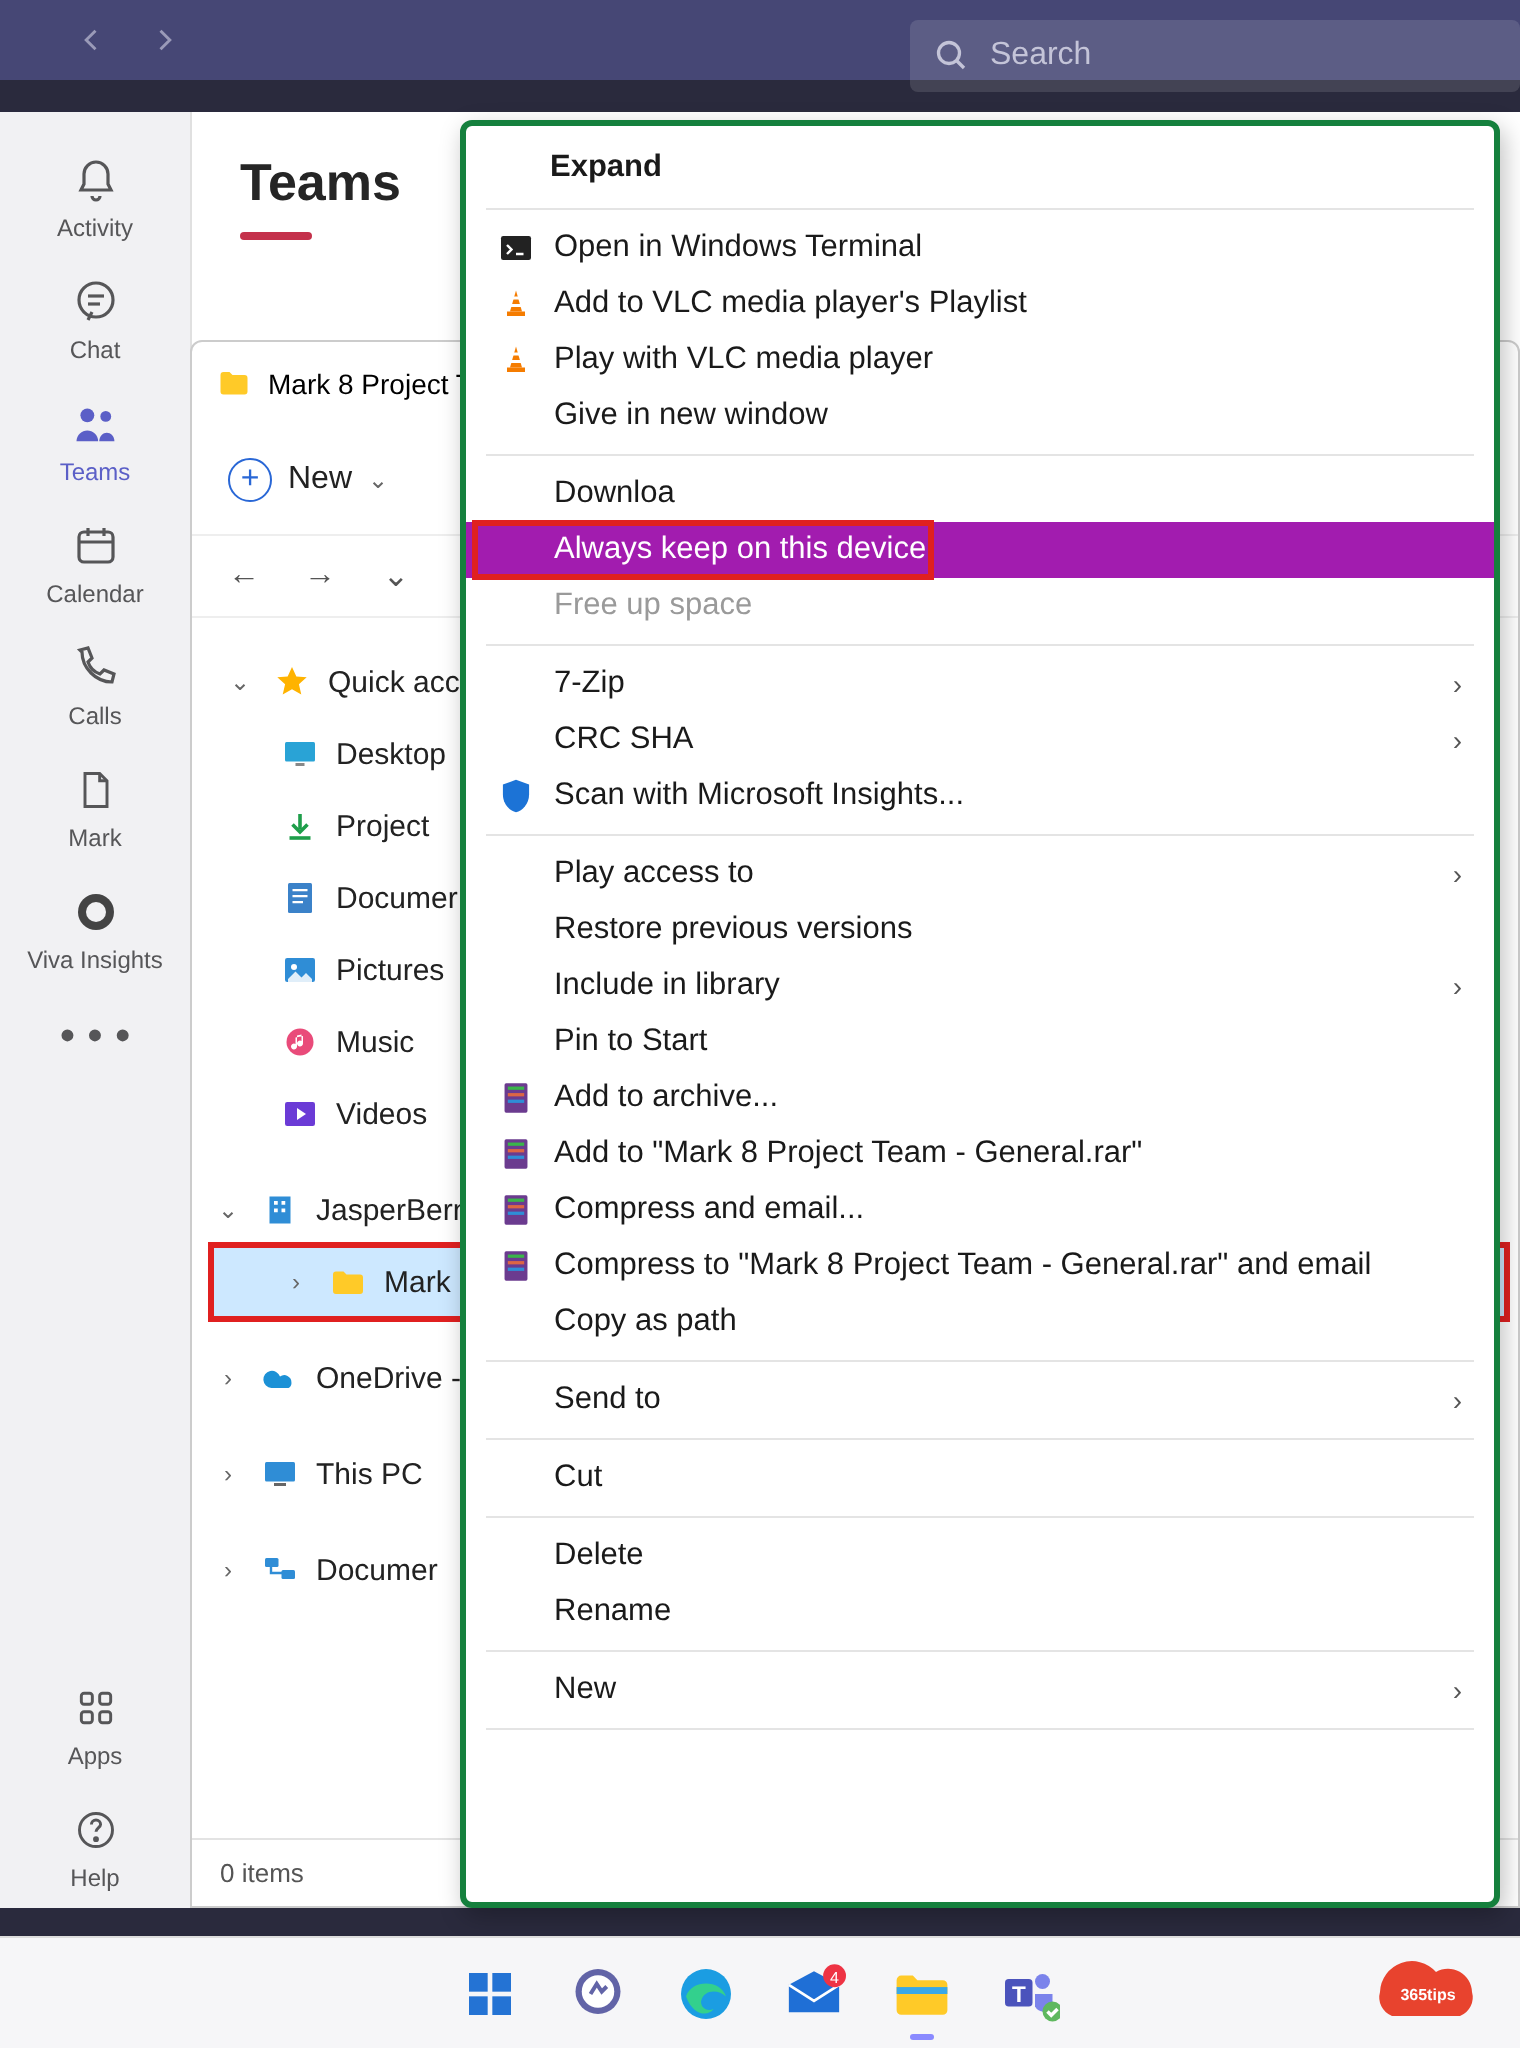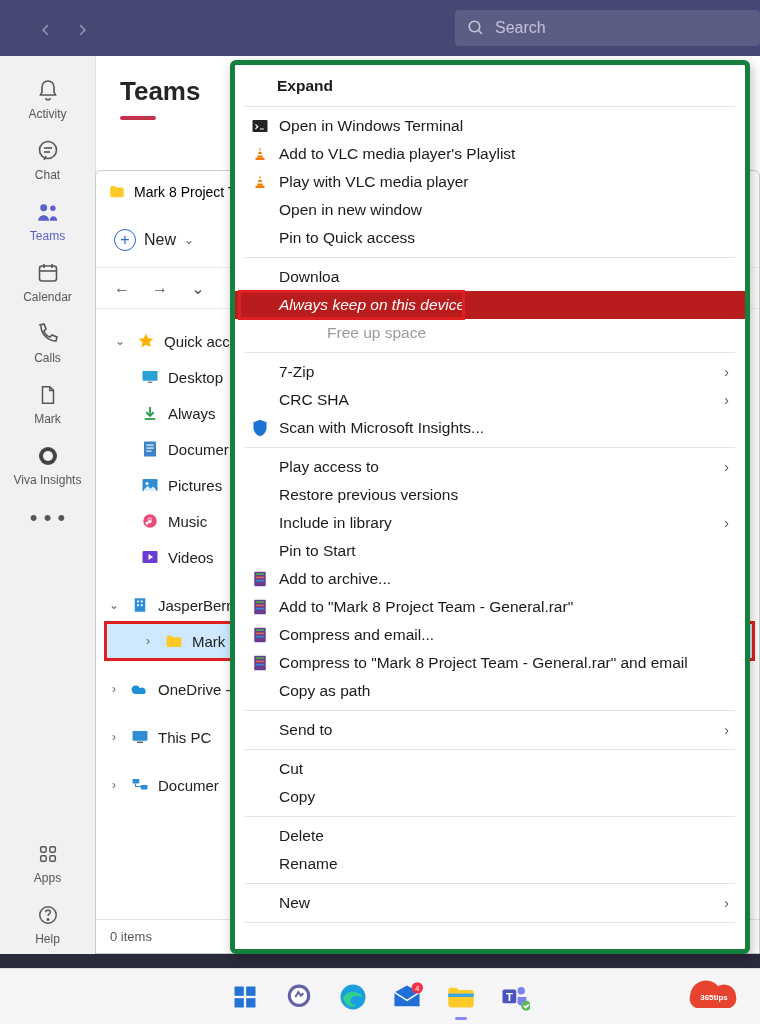--- a/index.html
+++ b/index.html
@@ -1,19 +1,19 @@
 <!DOCTYPE html>
 <html><head>
 <meta charset="utf-8">
 <style>
   * { box-sizing: border-box; margin: 0; padding: 0; font-family: "Segoe UI", Arial, sans-serif; }
   html, body { width: 760px; height: 1024px; overflow: hidden; background: #2a2a3d; }
 
   
-  .titlebar { position: absolute; top: 0; left: 0; right: 0; height: 60px; background: #464775; display: flex; align-items: center; }
+  .titlebar { position: absolute; top: 0; left: 0; right: 0; height: 40px; background: #464775; display: flex; align-items: center; }
   .titlebar .nav-arrows { display: flex; gap: 8px; margin-left: 32px; }
   .titlebar .arrow { width: 28px; height: 28px; display: flex; align-items: center; justify-content: center; color: #9a9ab8; cursor: pointer; }
   .searchbox { position: absolute; left: 455px; right: 0; top: 10px; height: 36px; background: rgba(255,255,255,0.12); border-radius: 4px; display: flex; align-items: center; padding: 0 12px; color: #c4c4d8; }
   .searchbox svg { margin-right: 10px; flex-shrink: 0; }
   .searchbox span { font-size: 16px; }
 
   
   .rail { position: absolute; top: 56px; left: 0; width: 95px; bottom: 70px; background: #f1f1f3; display: flex; flex-direction: column; align-items: center; padding-top: 12px; }
   .rail-item { width: 80px; display: flex; flex-direction: column; align-items: center; padding: 8px 0 8px; color: #565658; cursor: pointer; font-size: 12px; gap: 3px; justify-content: space-between; }
   .rail-item.active { color: #5b5fc7; }
@@ -43,28 +43,28 @@
   .tree-row .expander { width:16px; color:#666; font-size:12px; text-align:center;}
   .tree-row .ic { width:20px; height:20px; display:flex; align-items:center; justify-content:center; }
   .tree-row.indent1 { padding-left: 34px; }
   .tree-row.indent0b { padding-left: 0px; }
   .tree-row.selected { background:#cde8ff; }
   .tree-row.highlight-red { outline: 3px solid #e02020; outline-offset:-1px; }
   .tree-sep { height: 12px; }
   .explorer-status { height:34px; border-top:1px solid #e3e3e3; display:flex; align-items:center; padding:0 14px; font-size:13px; color:#555;}
 
   
-  .ctxmenu { position:absolute; left:230px; top:60px; width:520px; bottom:70px; background:#fff; border:5px solid #15803d; box-shadow: 2px 4px 12px rgba(0,0,0,0.25); border-radius:6px; padding: 6px 0; font-size:15.5px; color:#1a1a1a; overflow:hidden;}
+  .ctxmenu { position:absolute; left:230px; top:60px; width:520px; bottom:70px; background:#fff; border:3px solid #15803d; box-shadow: 2px 4px 12px rgba(0,0,0,0.25); border-radius:6px; padding: 6px 0; font-size:15.5px; color:#1a1a1a; overflow:hidden;}
   .ctx-row { display:flex; align-items:center; height:28px; padding: 0 14px 0 14px; cursor:pointer; position:relative;}
   .ctx-row.header { font-weight:700; height:30px; padding-left:42px;}
   .ctx-row .ctx-ic { width:22px; height:22px; margin-right:8px; display:flex; align-items:center; justify-content:center; flex-shrink:0;}
   .ctx-row.noicon { padding-left:44px; }
   .ctx-row .submenu-arrow { position:absolute; right:16px; color:#555; font-size:14px;}
-  .ctx-row.highlighted { background:#b91c1c; color:#fff;font-style:italic; }
-  .ctx-row.disabled { color:#9a9a9a;margin-left:48px; }
+  .ctx-row.highlighted { background:#a21caf; color:#fff; }
+  .ctx-row.disabled { color:#9a9a9a; }
   .ctx-row.redbox::after { content:""; position:absolute; left:3px; right:280px; top:-1px; bottom:-1px; border:3px solid #e02020; pointer-events:none;}
   .ctx-sep { height:1px; background:#e4e4e4; margin:5px 10px; }
 
   
   .taskbar { position:absolute; left:0; right:0; bottom:0; height:56px; background:#f6f6f8; border-top:1px solid #ddd; display:flex; align-items:center; justify-content:center; gap:14px; }
   .task-item { width:40px; height:40px; display:flex; align-items:center; justify-content:center; cursor:pointer; position:relative;}
   .task-item.active::after { content:""; position:absolute; bottom:-3px; left:14px; right:14px; height:3px; background:#8a8aff; border-radius:2px;}
   .badge365 { position:absolute; right:14px; bottom:14px; width:66px; height:44px;}
 
   svg { display:block; }
@@ -233,21 +233,21 @@
           <span>Desktop</span>
         </div>
       <div class="tree-row indent1">
           <span class="ic">
             <svg width="18" height="18" viewBox="0 0 24 24" fill="none" stroke="#1e9e4a" stroke-width="2.4">
               <path d="M12 4v10"></path>
               <path d="M7 11l5 5 5-5"></path>
               <path d="M5 20h14"></path>
             </svg>
           </span>
-          <span>Always</span>
+          <span>Project</span>
         </div>
       <div class="tree-row indent1">
           <span class="ic">
             <svg width="16" height="18" viewBox="0 0 20 24">
               <rect x="2" y="2" width="16" height="20" rx="1" fill="#3b82c9"></rect>
               <rect x="5" y="6" width="10" height="1.5" fill="#fff"></rect>
               <rect x="5" y="10" width="10" height="1.5" fill="#fff"></rect>
               <rect x="5" y="14" width="7" height="1.5" fill="#fff"></rect>
             </svg>
           </span>
@@ -374,24 +374,21 @@
         <svg width="18" height="18" viewBox="0 0 24 24">
           <path d="M12 3l4 14H8l4-14z" fill="#f57c00"></path>
           <rect x="6" y="17" width="12" height="3" fill="#f57c00"></rect>
           <rect x="9.5" y="7" width="5" height="2" fill="#fff"></rect>
           <rect x="8.5" y="12" width="7" height="2" fill="#fff"></rect>
         </svg>
       </span>
       <span>Play with VLC media player</span>
     </div>
     <div class="ctx-row noicon">
-      <span>Open in new window</span>
-    </div>
-    <div class="ctx-row noicon">
-      <span>Pin to Quick access</span>
+      <span>Give in new window</span>
     </div>
     <div class="ctx-sep"></div>
     <div class="ctx-row noicon">
       <span>Downloa</span>
     </div>
     <div class="ctx-row noicon highlighted redbox">
       <span>Always keep on this device</span>
     </div>
     <div class="ctx-row noicon disabled">
       <span>Free up space</span>
@@ -476,23 +473,20 @@
       <span>Copy as path</span>
     </div>
     <div class="ctx-sep"></div>
     <div class="ctx-row noicon">
       <span>Send to</span>
       <span class="submenu-arrow">›</span>
     </div>
     <div class="ctx-sep"></div>
     <div class="ctx-row noicon">
       <span>Cut</span>
-    </div>
-    <div class="ctx-row noicon">
-      <span>Copy</span>
     </div>
     <div class="ctx-sep"></div>
     <div class="ctx-row noicon">
       <span>Delete</span>
     </div>
     <div class="ctx-row noicon">
       <span>Rename</span>
     </div>
     <div class="ctx-sep"></div>
     <div class="ctx-row noicon">

